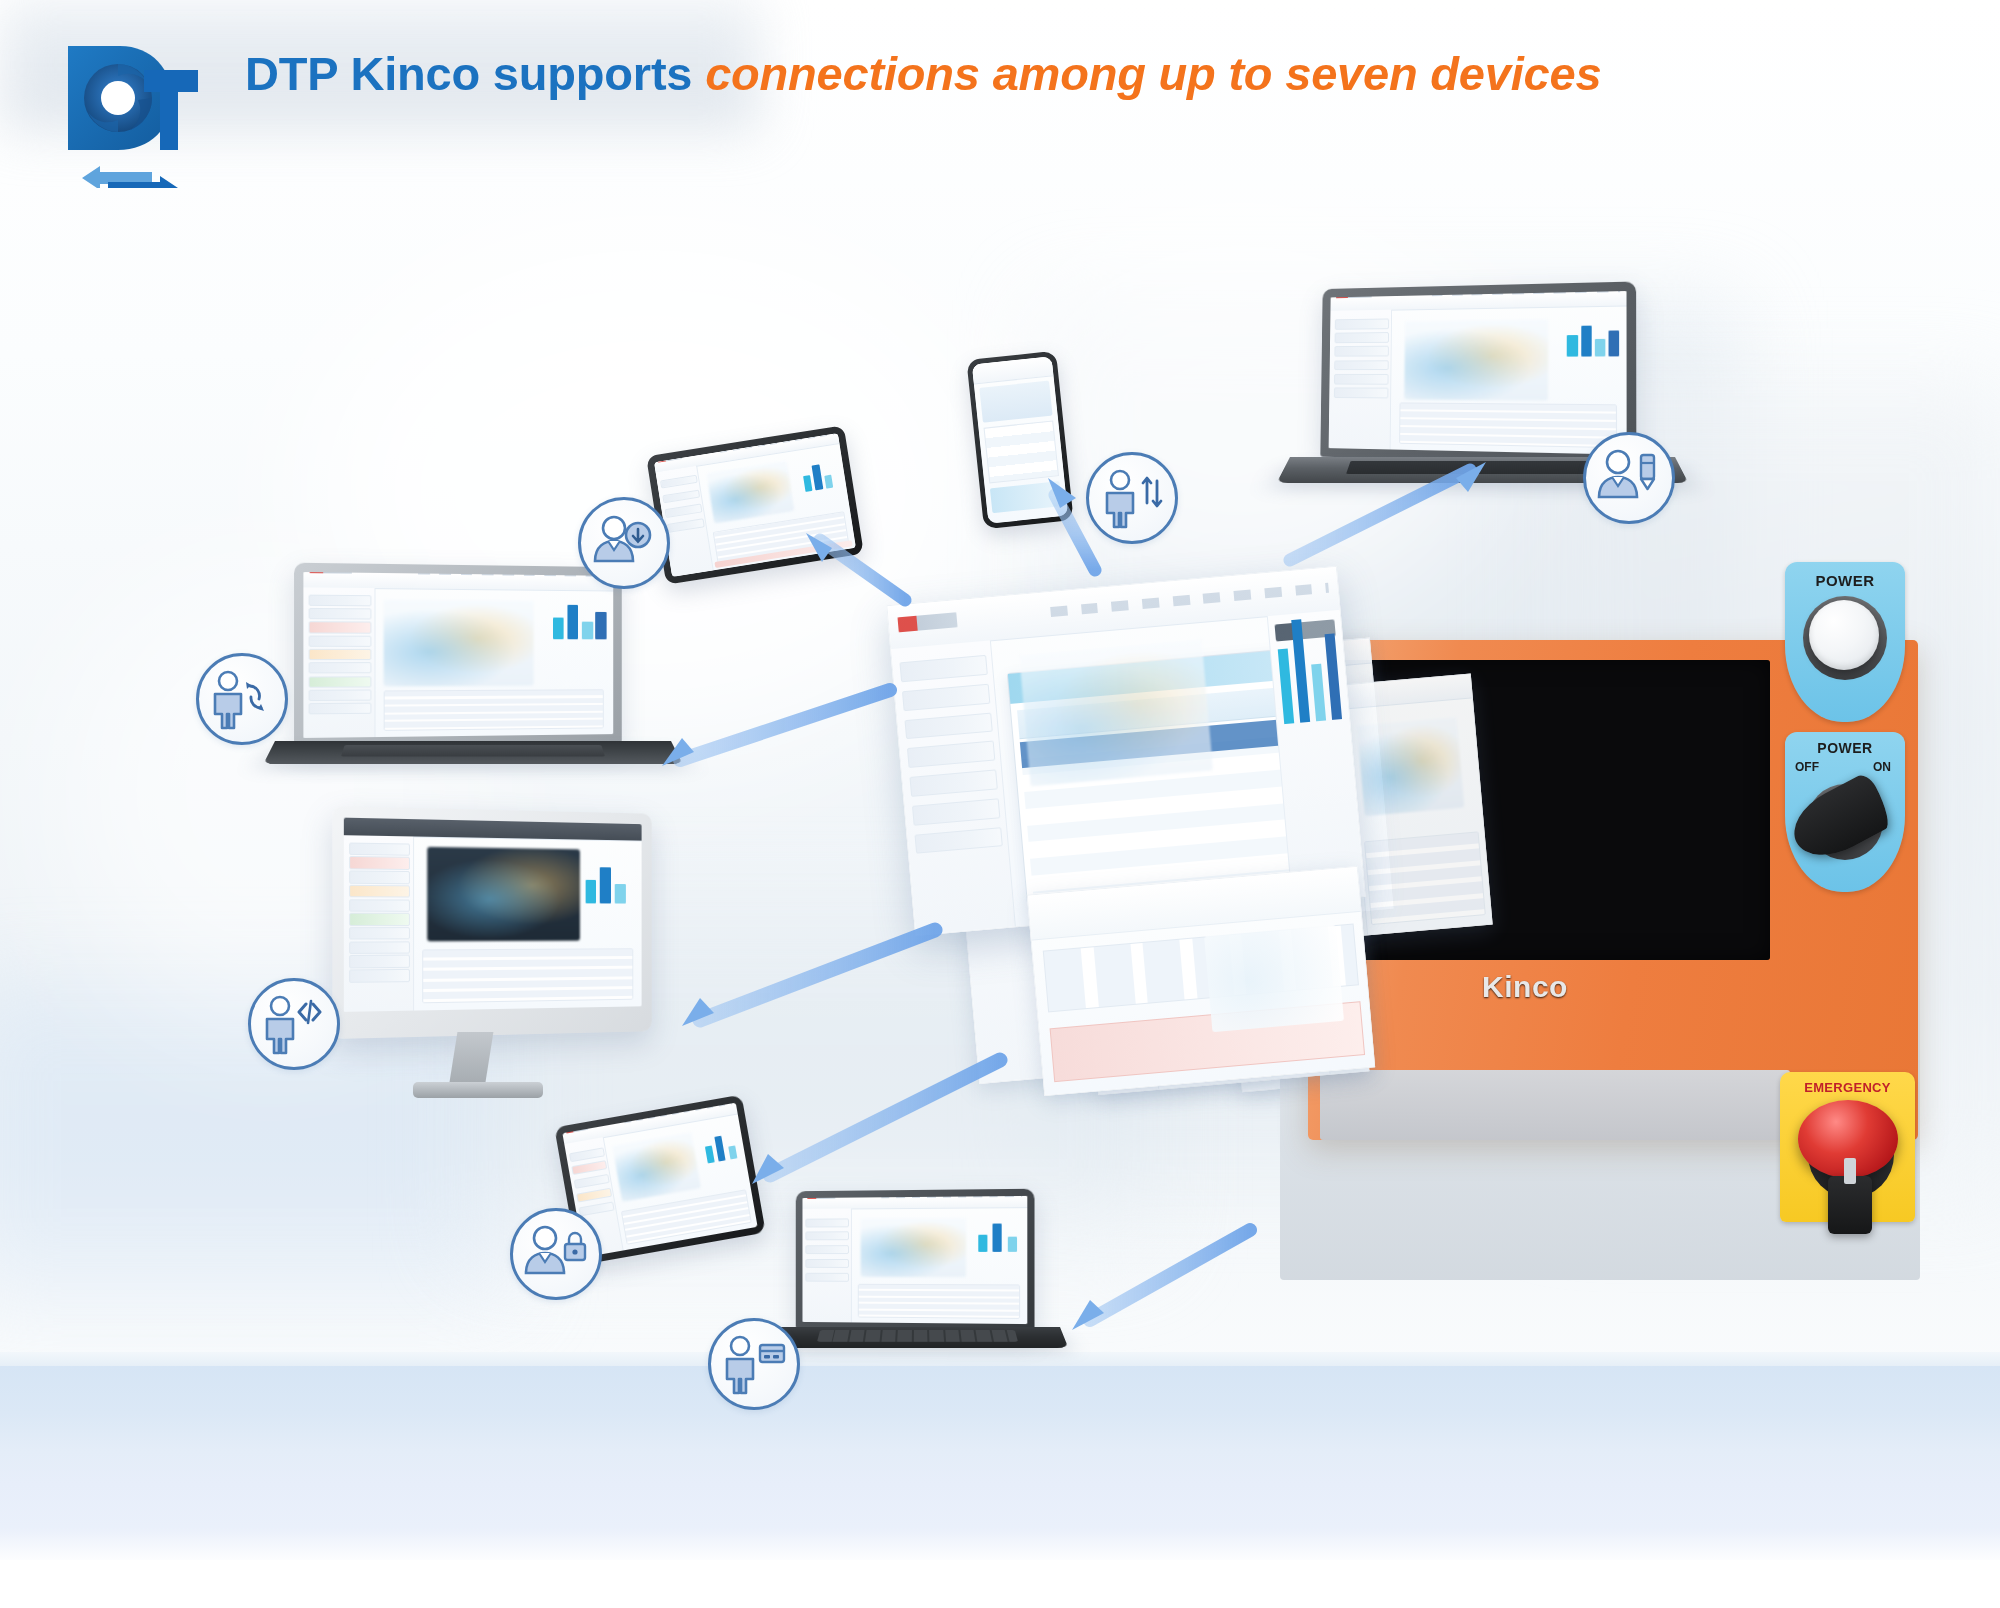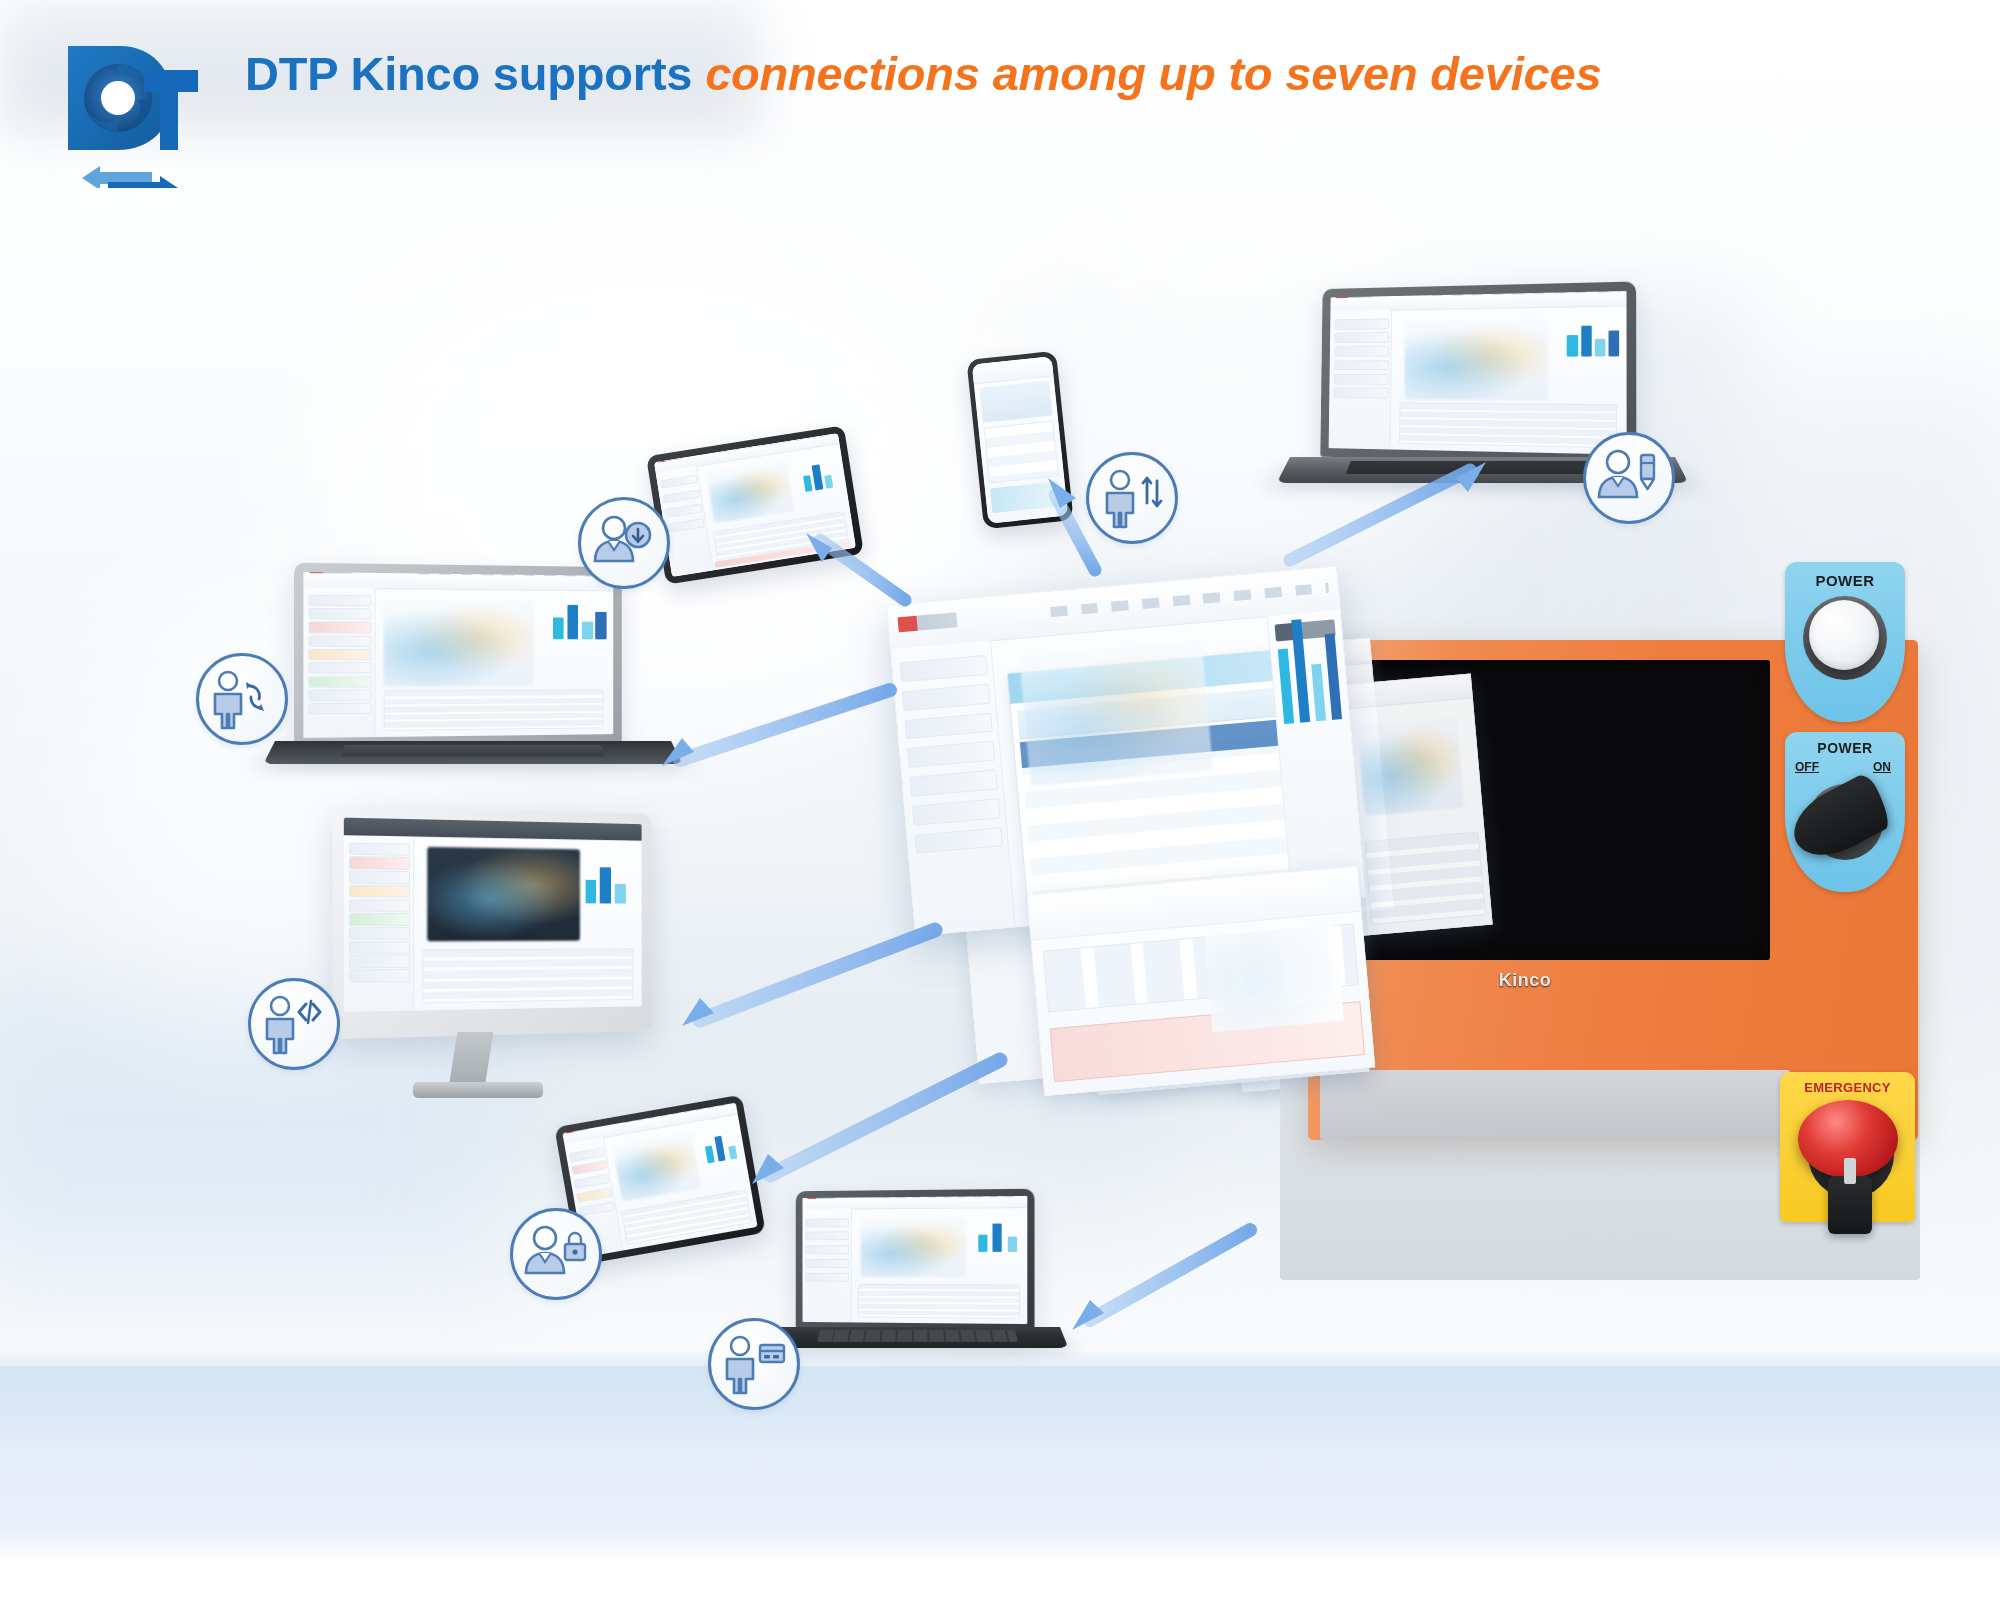--- a/index.html
+++ b/index.html
@@ -101,27 +101,27 @@
     box-shadow:0 6px 22px rgba(90,120,155,.22);border:1px solid #eef2f6;}
   .panel .ui{filter:blur(.5px);}
   .mini-kpi{position:absolute;right:0;top:0;width:14%;bottom:0;
     background:linear-gradient(180deg,#fcfdfe,#f3f7fb);border-left:1px solid #e8eef5;}
   .kpi-time{position:absolute;left:6%;top:3%;width:88%;height:7%;
     background:linear-gradient(90deg,#3b4a5a 0 38%,#6e7d8c 40% 100%);opacity:.82;border-radius:2px;}
   .kpi-bar{position:absolute;bottom:42%;width:13%;border-radius:1px;}
   .hmi-orange{background:linear-gradient(100deg,#f3a878 0%,#f08a50 22%,#ee7d3f 55%,#e97736 100%);}
   .hmi-screen{position:absolute;background:#0a0a0c;border-radius:3px;
     box-shadow:inset 0 0 22px rgba(0,0,0,.6);}
-  .hmi-brand{position:absolute;color:#e8e8e8;font-size:18px;font-weight:bold;
+  .hmi-brand{position:absolute;color:#e8e8e8;font-size:30px;font-weight:bold;
     letter-spacing:.5px;text-shadow:0 1px 2px rgba(0,0,0,.8);}
   .ctl-plate{position:absolute;background:linear-gradient(180deg,#8fd4ef,#6cc3e8);
     border-radius:12px 12px 48% 48%;box-shadow:0 2px 5px rgba(0,0,0,.18);}
   .ctl-label{position:absolute;width:100%;text-align:center;font-size:15px;
     font-weight:bold;color:#1d1d1d;letter-spacing:.5px;}
-  .ctl-sub{position:absolute;font-size:12px;font-weight:bold;color:#1d1d1d;text-decoration:underline;}
+  .ctl-sub{position:absolute;font-size:12px;font-weight:bold;color:#1d1d1d;}
   .btn-round{position:absolute;border-radius:50%;}
   .btn-white{background:radial-gradient(circle at 35% 30%,#ffffff 0%,#f4f6f8 45%,#dfe4e9 100%);
     box-shadow:0 3px 8px rgba(0,0,0,.35),inset 0 -3px 6px rgba(0,0,0,.12);}
   .btn-ring{position:absolute;border-radius:50%;
     background:linear-gradient(180deg,#6d6f72,#3b3d40);}
   .btn-green{background:radial-gradient(circle at 40% 35%,#ffffff 0%,#9df3ef 30%,#19d6cf 62%,#0bb0ad 100%);
     box-shadow:0 0 18px rgba(25,214,207,.85),0 3px 8px rgba(0,0,0,.4);}
   .selector{position:absolute;background:linear-gradient(180deg,#2a2b2d,#151617);
     border-radius:50% 12% 12% 50%/50% 30% 70% 50%;transform:rotate(-28deg);
     box-shadow:0 3px 10px rgba(0,0,0,.45);}

